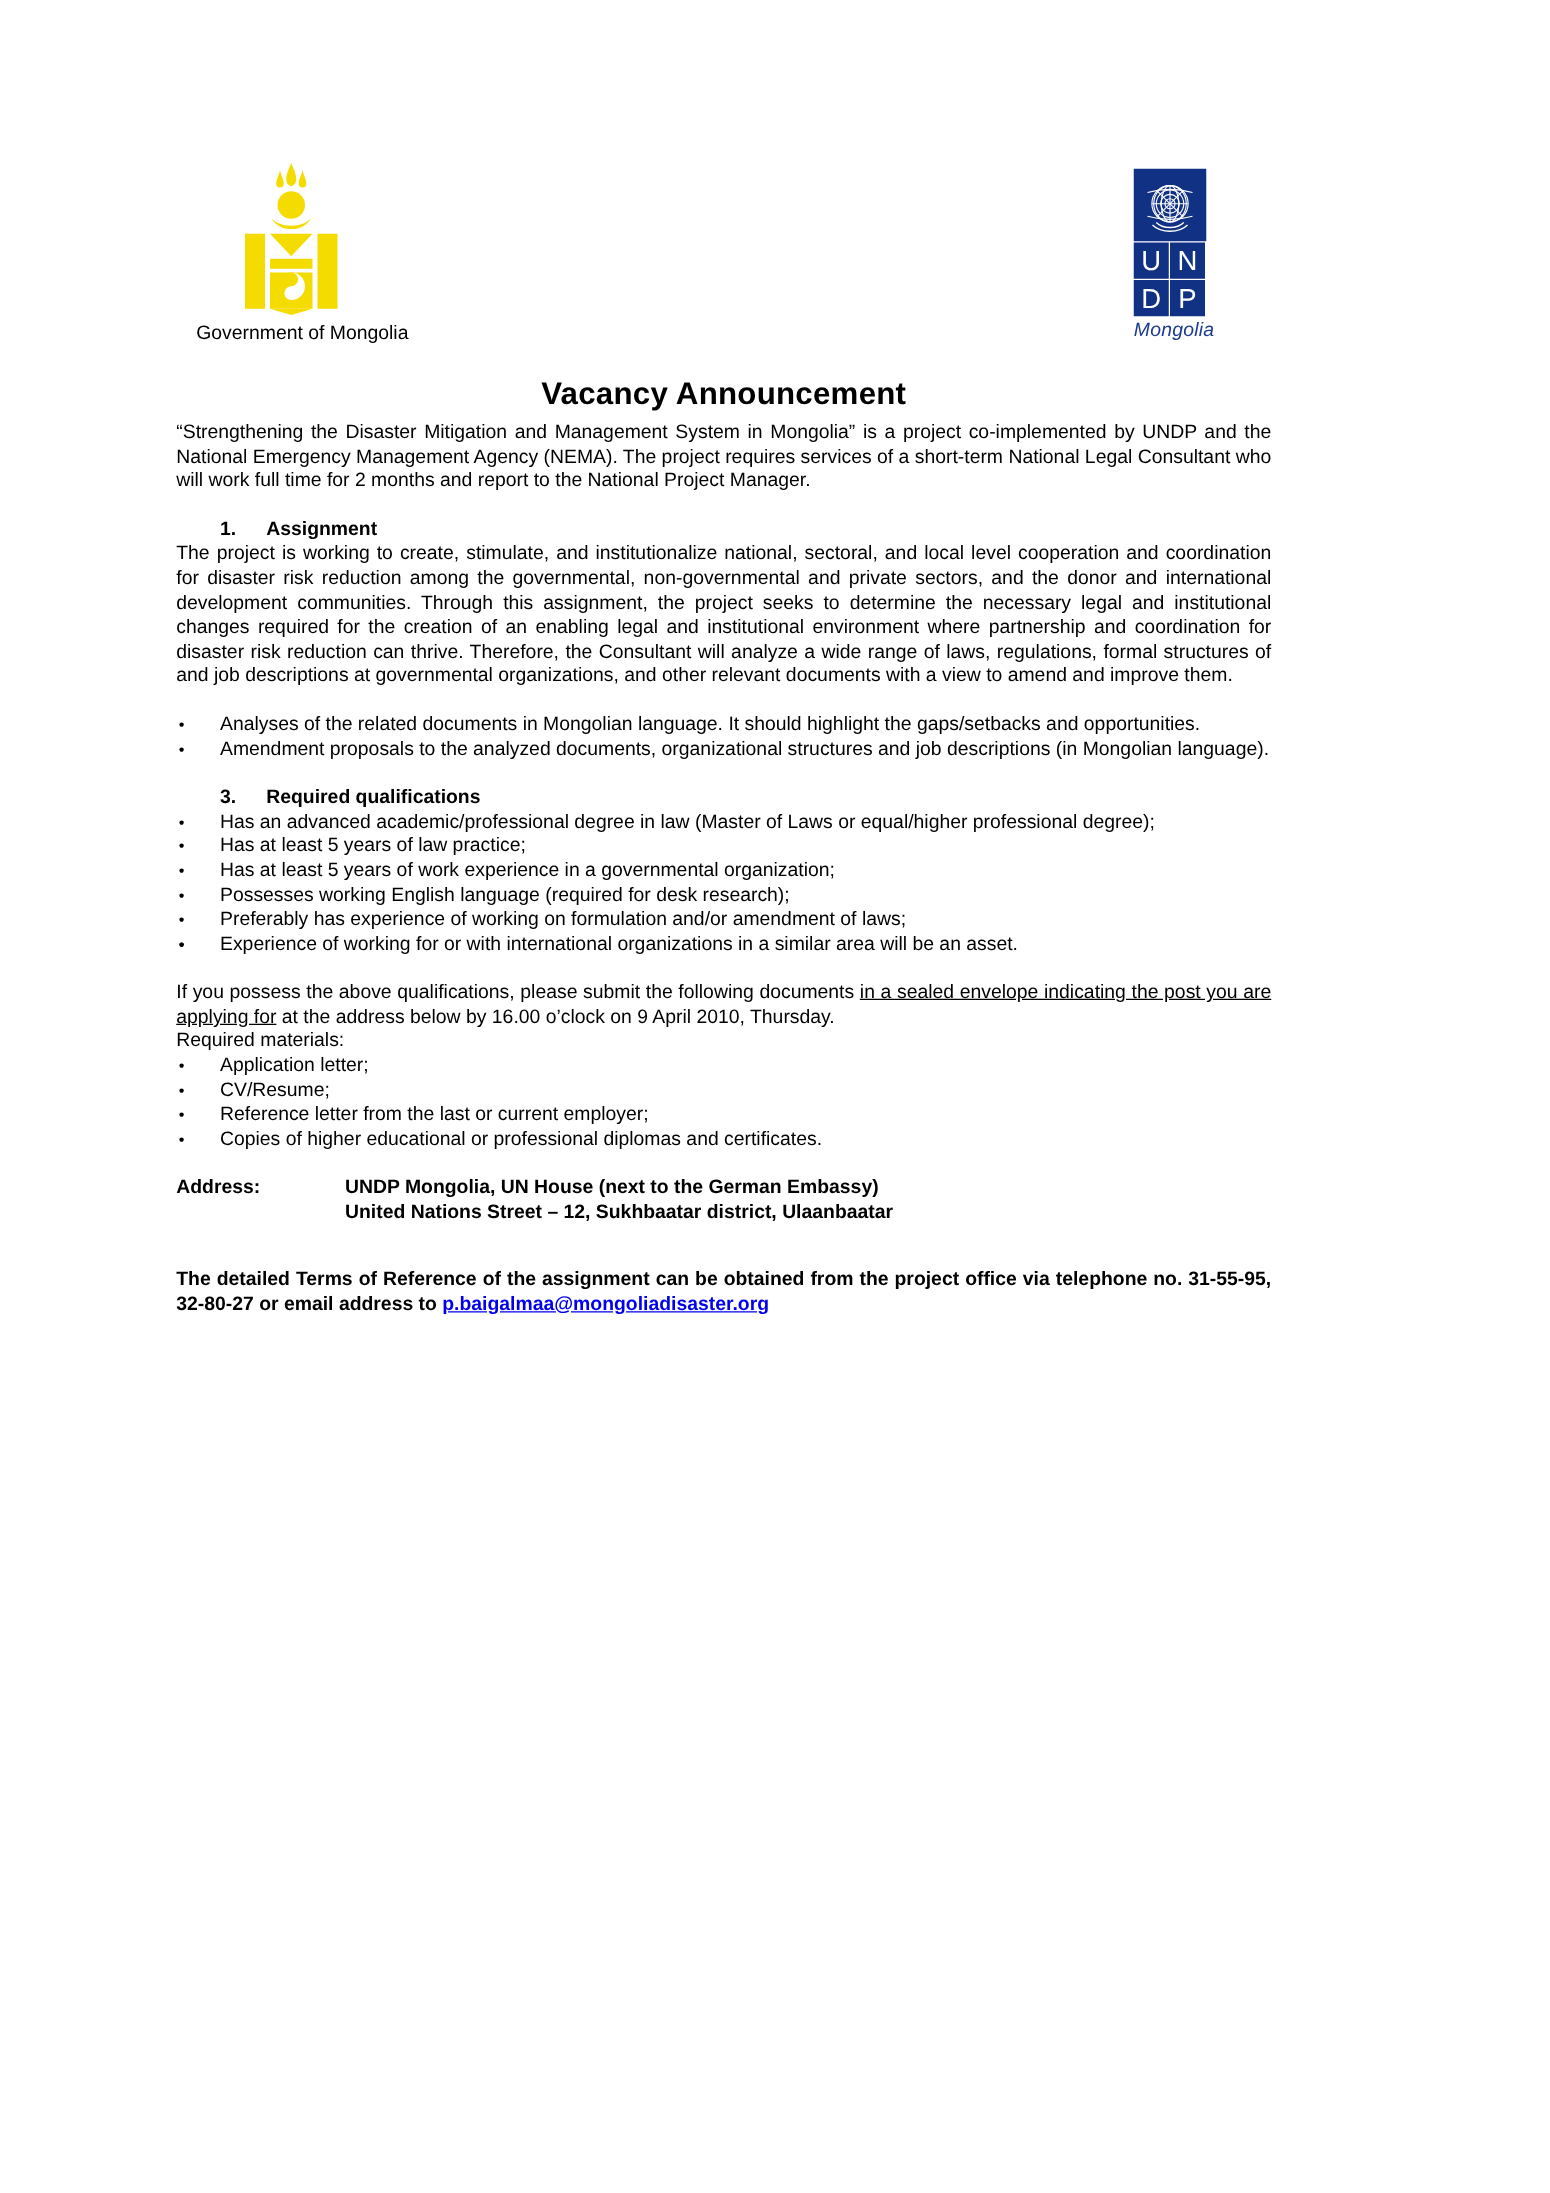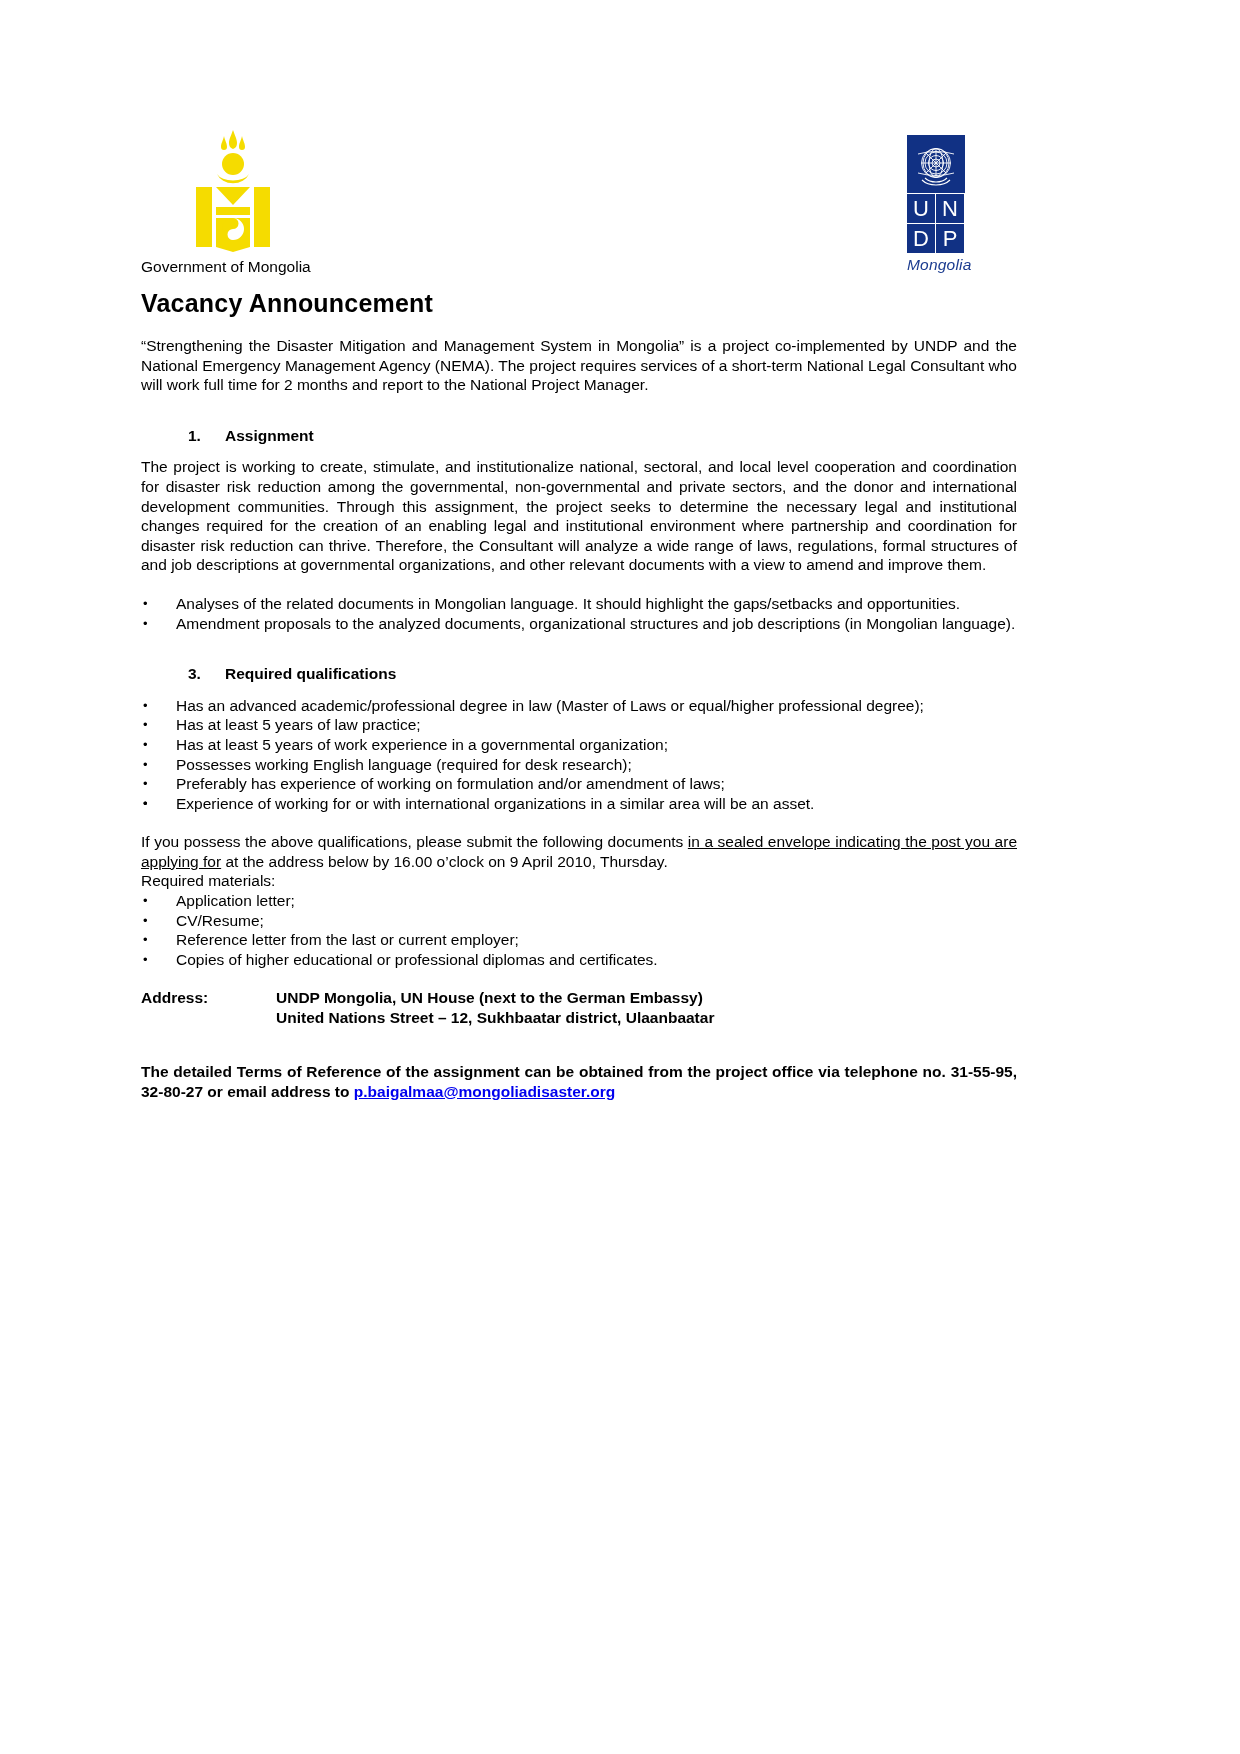--- a/index.html
+++ b/index.html
@@ -36,21 +36,21 @@
   }
   .mn-emblem {
     position: absolute;
     left: 51px;
     top: 130px;
     width: 82px;
     height: 122px;
   }
   .gov-label {
     position: absolute;
-    left: 0px;
+    left: 16px;
     top: 258px;
     font-size: 15.5px;
     line-height: 18px;
     white-space: nowrap;
   }
   .undp-logo {
     position: absolute;
     left: 766px;
     top: 135px;
     width: 118px;
@@ -88,21 +88,22 @@
   .undp-country {
     margin-top: 3px;
     font-style: italic;
     font-size: 15.5px;
     color: #1b3b8f;
     letter-spacing: 0.2px;
   }
 
   
   .doc-title {
-    margin-top: 0;
+    margin-top: 12px;
+    text-align: center;
     font-size: 25px;
     font-weight: bold;
     letter-spacing: 0.2px;
     position: absolute;
     left: 0;
     top: 289px;
     width: 876px;
   }
 
   
@@ -115,21 +116,21 @@
   p.para {
     margin: 0 0 0 0;
     font-size: 15.5px;
     line-height: 19.6px;
     text-align: justify;
     text-justify: inter-word;
   }
   .spacer-sm { height: 19px; }
 
   h2.section {
-    margin: 12px;
+    margin: 0;
     font-size: 15.5px;
     font-weight: bold;
     line-height: 19.6px;
     padding-left: 35px;
     text-indent: 0;
   }
   h2.section .num {
     display: inline-block;
     width: 37px;
   }

